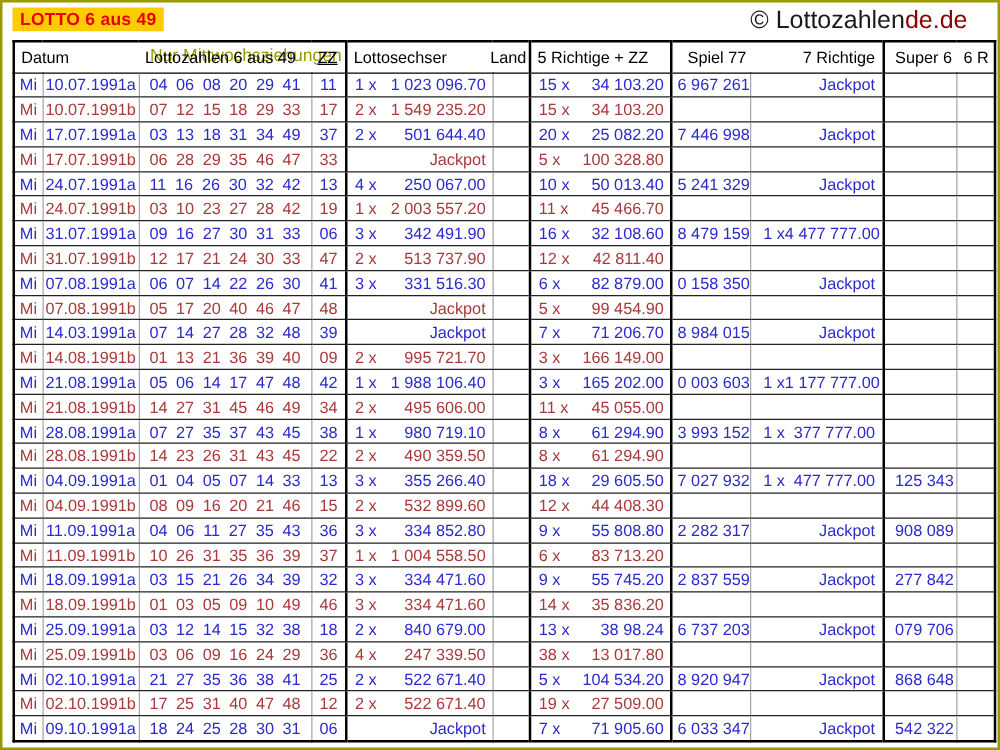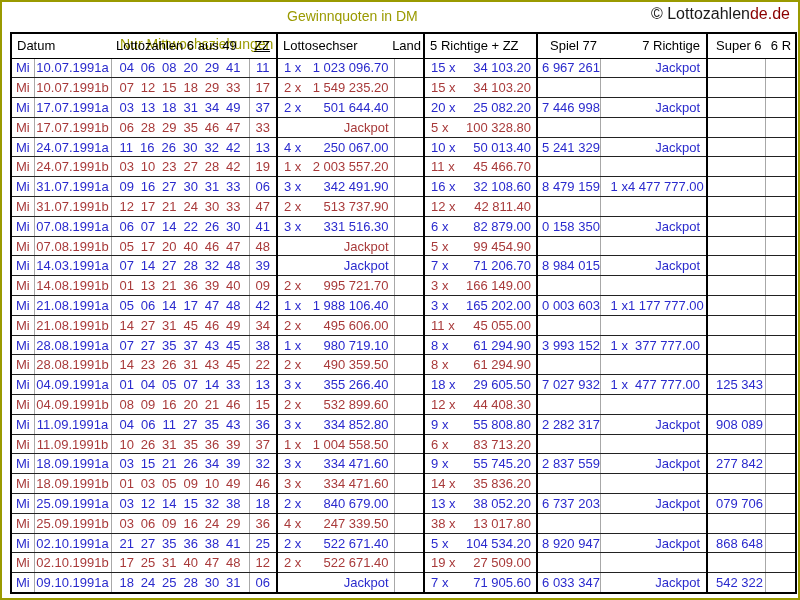--- a/index.html
+++ b/index.html
@@ -10,21 +10,21 @@
   }
   
   .topbar { position:absolute; top:0; left:0; right:0; height:30px; }
   .logo {
     position:absolute; left:8px; top:4px; background:var(--gold,#ffcc00);
     color:var(--logo-red,#e80000); font-weight:bold; font-size:14px;
     padding:1px 6px 2px 6px; letter-spacing:0.2px;
   }
   .sub1 { position:absolute; left:118px; top:6px; color:var(--olive,#9a9a00); font-size:14px;margin-top:28px; }
   .sub2 { position:absolute; left:285px; top:6px; color:var(--olive,#9a9a00); font-size:14px; }
-  .copyright { position:absolute; right:8px; top:3px; font-size:16px; color:#1a1a1a; text-decoration:none; }
+  .copyright { position:absolute; right:24px; top:3px; font-size:20px; color:#1a1a1a; text-decoration:none; }
   .copyright .red { color:#8b0000; }
 
   
   table.lotto {
     position:absolute; top:30px; left:8px; width:785px;
     border-collapse:collapse; table-layout:fixed;
     border:2px solid #000; font-size:13px;
   }
   thead tr { height:25px; }
   tbody tr { height:19.8px; }
@@ -52,22 +52,22 @@
   .h-spiel { padding-left:12px; }
   .zz-underline { text-decoration:underline; }
   th.left { text-align:left; }
 </style>
 </head>
 <body>
 
 <div class="page">
 
   <div class="topbar">
+    <span class="logo">LOTTO 6 aus 49</span>
     <span class="sub1">Nur Mittwochsziehungen</span>
-    <span class="sub2">Gewinnquoten in DM</span>
     <span class="copyright"><span>© Lottozahlen</span><span class="red">de.de</span></span>
   </div>
 
   <table class="lotto">
     <colgroup>
       <col style="width:23px">
         <col style="width:77px">
         <col style="width:138px">
         <col style="width:28px">
       <col style="width:117px">
@@ -962,21 +962,21 @@
       <td>
         <div class="pair">
               <span>2 x</span>
               <span>840 679.00</span>
             </div>
       </td>
       <td class="sec"></td>
       <td class="sec">
         <div class="pair">
               <span>13 x</span>
-              <span>38 052.20</span>
+              <span>38 98.24</span>
             </div>
       </td>
       <td class="c-spiel77">6 737 203</td>
       <td class="sec">
         <div class="pair wide">
               <span></span>
               <span>Jackpot</span>
             </div>
       </td>
       <td class="c-super6">079 706</td>

